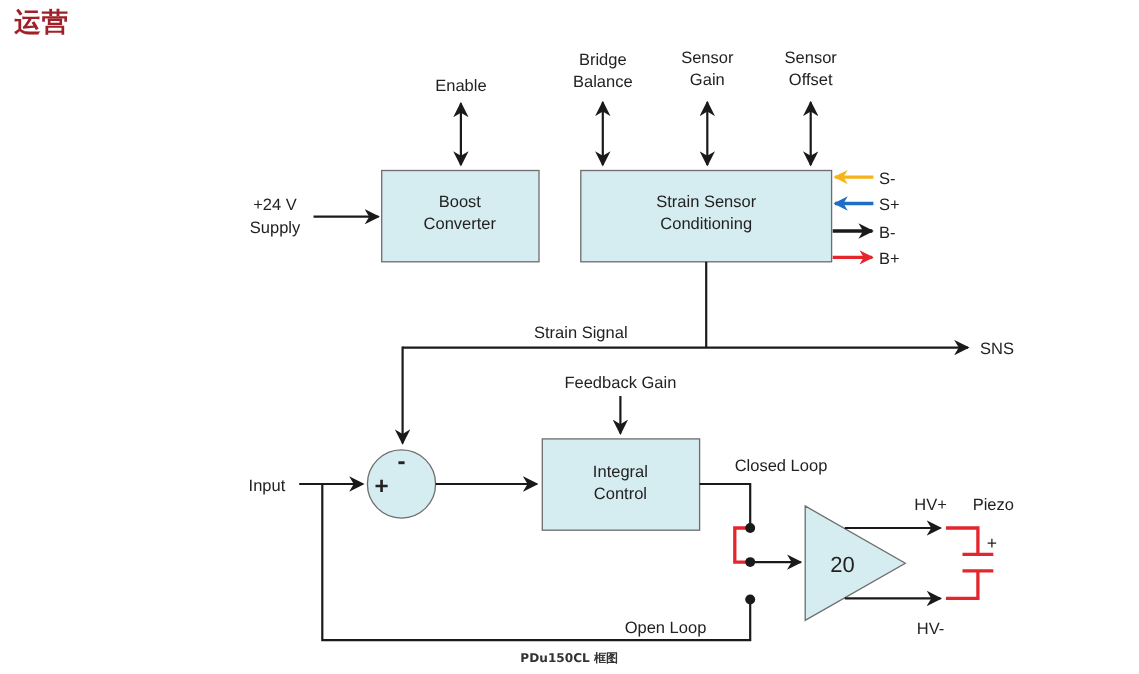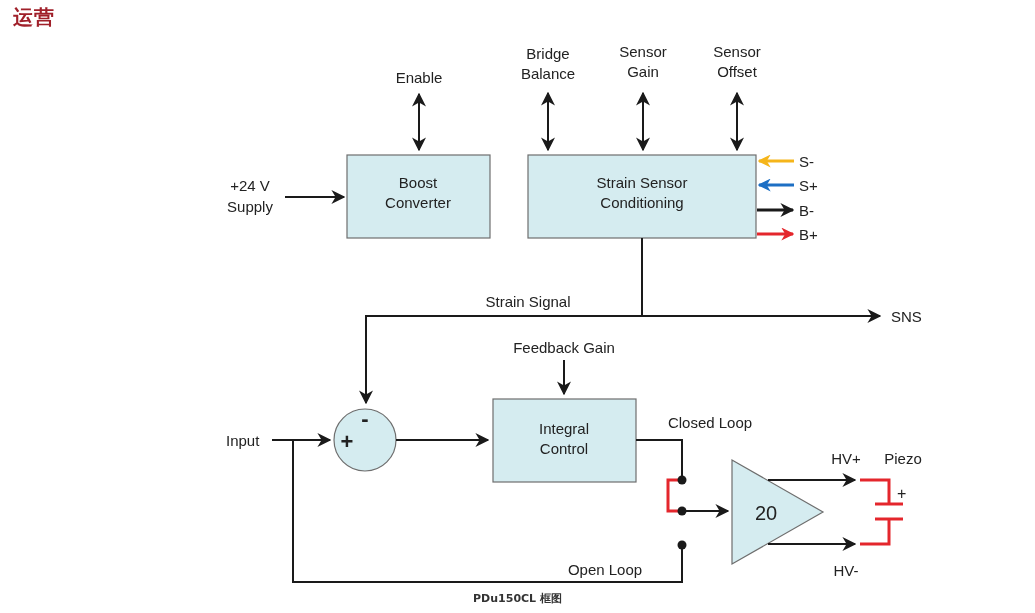--- a/index.html
+++ b/index.html
@@ -1,18 +1,18 @@
 <!DOCTYPE html>
 <html><head>
 <meta charset="utf-8">
 <style>
   html, body { margin: 0; padding: 0; background: #ffffff; }
   body { width: 1035px; height: 613px; position: relative; overflow: hidden;
          font-family: "Liberation Sans", sans-serif; }
-  .heading { position: absolute; left: 13px; top: 4px; font-size: 20px; font-weight: bold;
+  .heading { position: absolute; left: 13px; top: 4px; font-size: 24px; font-weight: bold;
              color: #a0202a; font-family: "DejaVu Sans", sans-serif; letter-spacing: 1px; }
   .caption { position: absolute; left: 0; width: 1035px; top: 591px; text-align: center;
              font-size: 11px; font-weight: bold; color: #333333;
              font-family: "DejaVu Sans", sans-serif; }
   svg { position: absolute; left: 0; top: 0; }
   svg text { font-family: "Liberation Sans", sans-serif; font-size: 15px; fill: #222222; }
   .block { fill: #d5ecf0; stroke: #6e6e6e; stroke-width: 1.2; }
   .wire { stroke: #1a1a1a; stroke-width: 2; fill: none; }
   .redwire { stroke: #e4262c; stroke-width: 3; fill: none; }
 </style>

